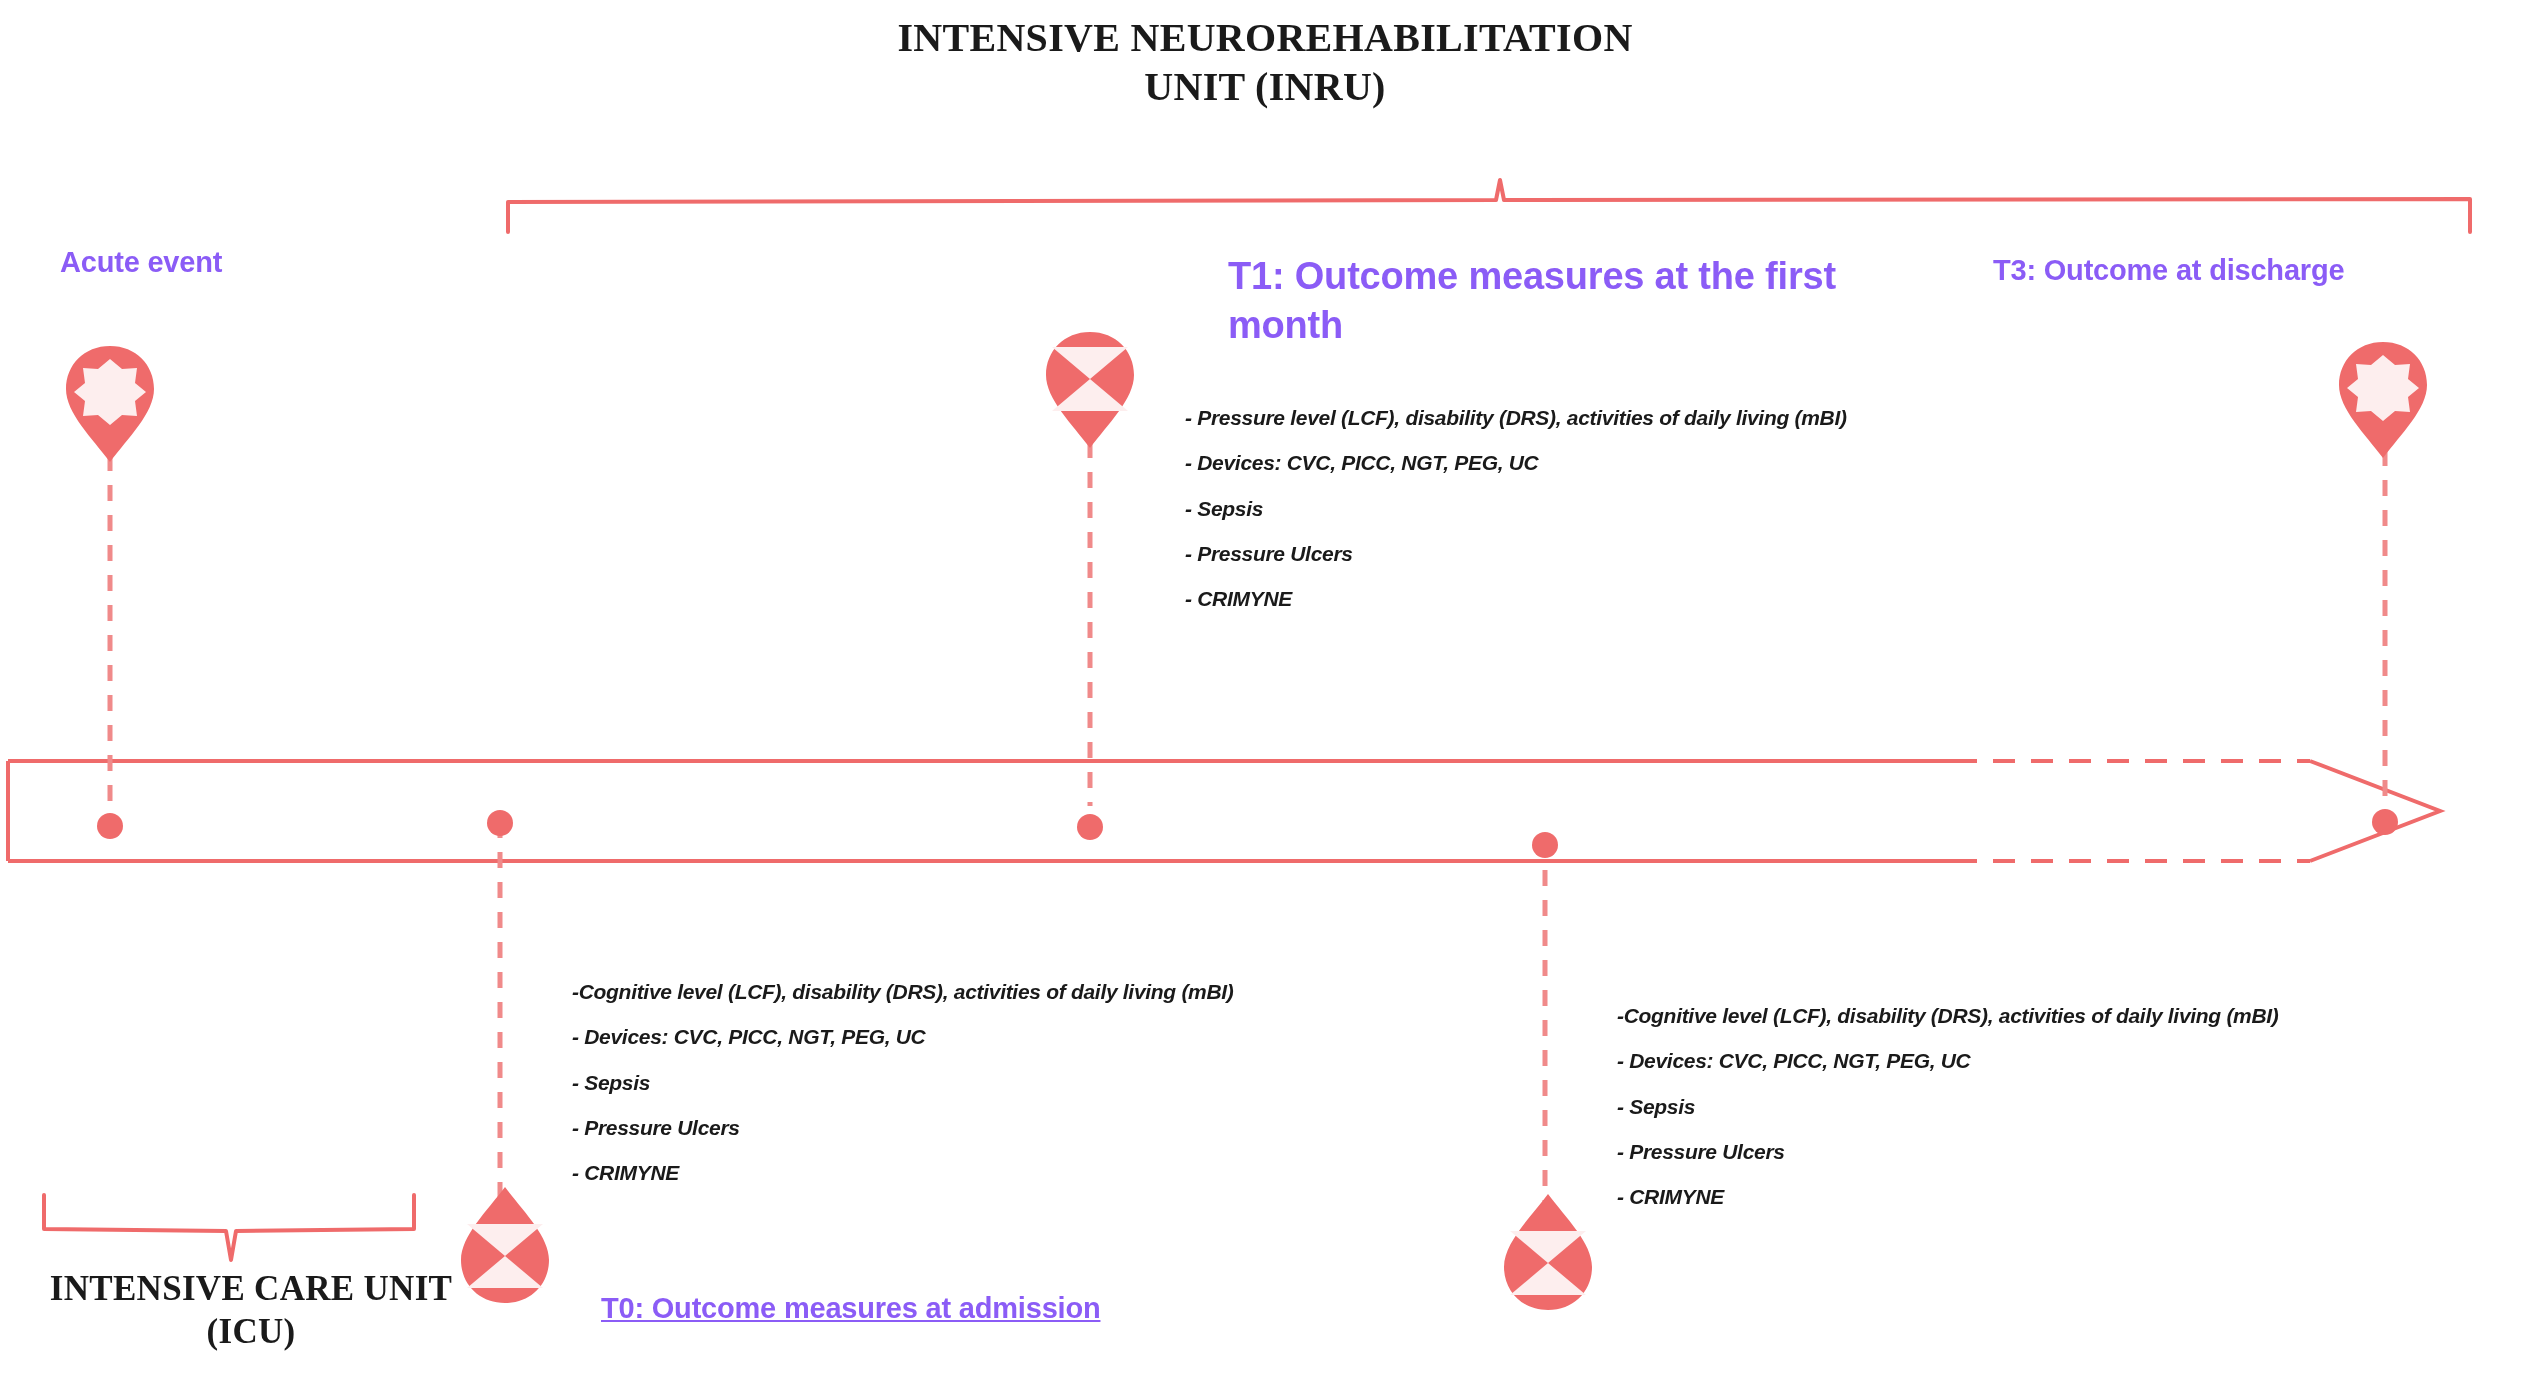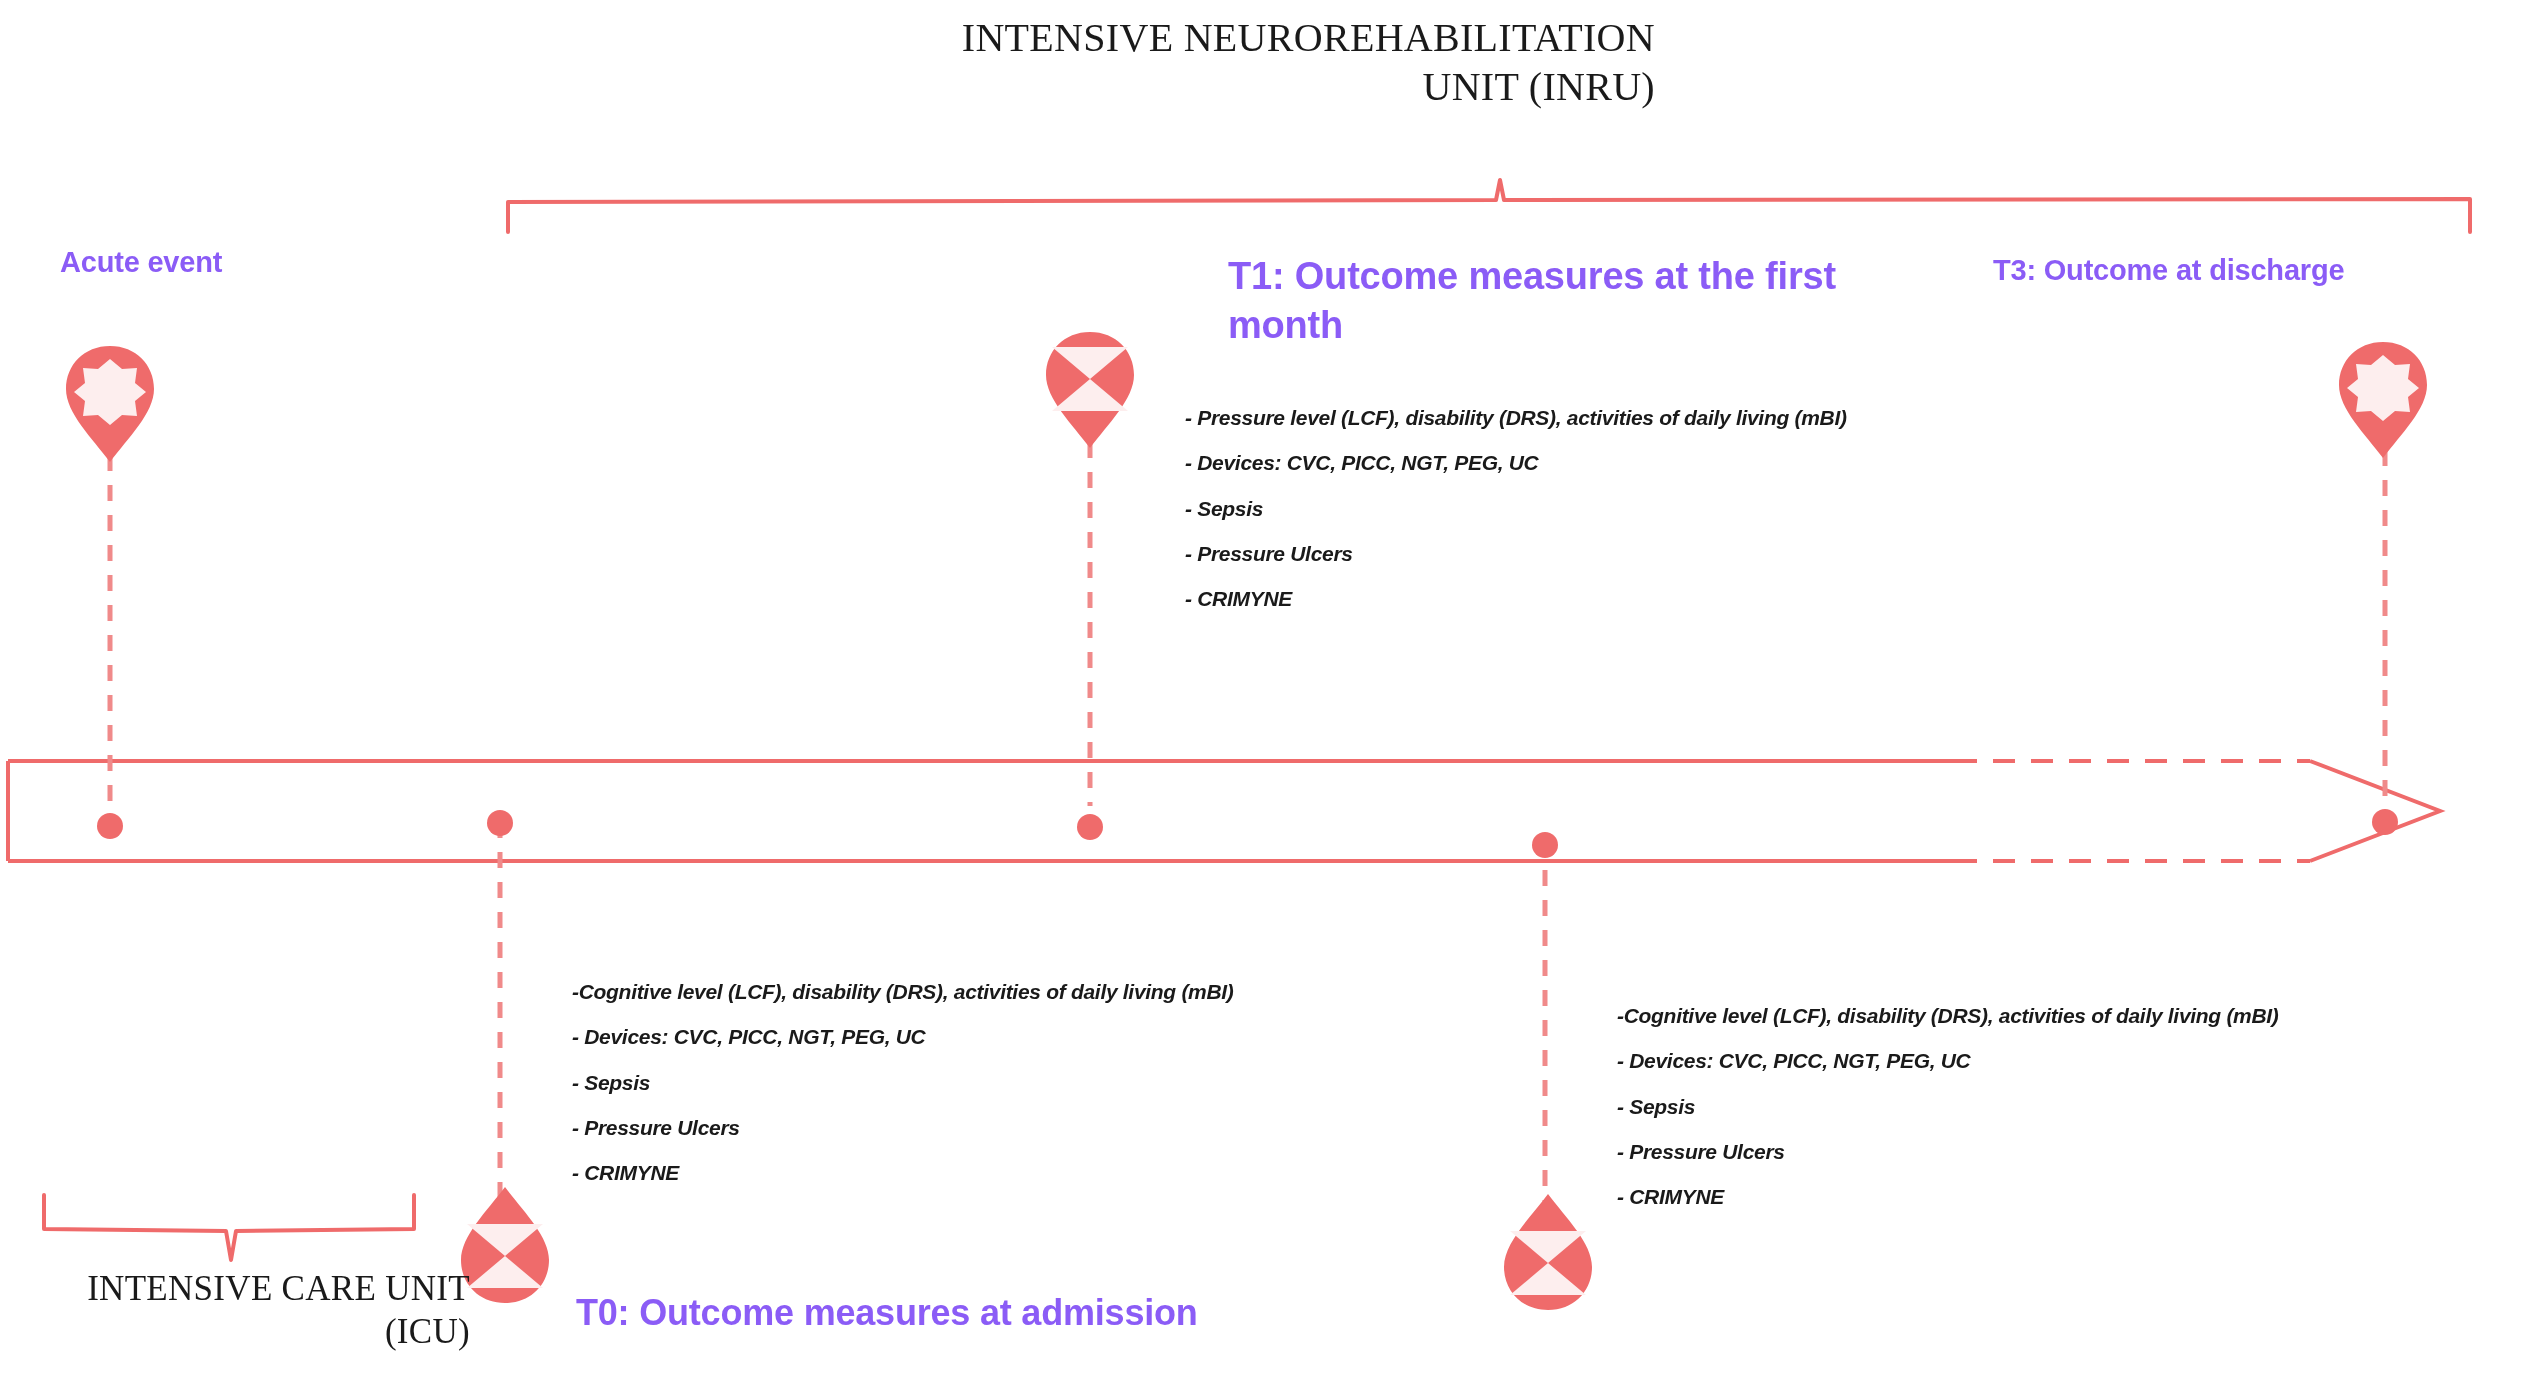--- a/index.html
+++ b/index.html
@@ -21,23 +21,23 @@
     left: 0; top: 0;
     width: 2526px;
     height: 1387px;
     pointer-events: none;
   }
 
   
   .serif-title {
     position: absolute;
     font-family: "Liberation Serif", serif;
-    font-weight: 400;
+    font-weight: 700;
     color: #1a1a1a;
-    text-align: right;
+    text-align: center;
     line-height: 1.22;
     letter-spacing: .3px;
   }
   .bold-head {
     position: absolute;
     font-family: "Liberation Sans", sans-serif;
     font-weight: bold;
     color: #8b5cf6;
     line-height: 1.28;
     letter-spacing: -0.2px;
@@ -55,21 +55,21 @@
   .detail-list .li { margin-bottom: 18px; }
   .detail-list .li:last-child { margin-bottom: 0; }
 
   
   #inru-title { left: 875px; top: 14px; width: 780px; font-size: 40px; }
   #icu-title  { left: 0px;   top: 1268px; width: 470px; font-size: 35px; padding-left: 32px; }
 
   #acute-event-label { left: 60px;   top: 244px; font-size: 29px; }
   #t1-label          { left: 1228px; top: 252px; width: 680px; font-size: 38px; }
   #t3-label          { left: 1993px; top: 252px; width: 640px; font-size: 29px; }
-  #t0-label          { left: 576px;  top: 1290px; width: 760px; font-size: 36px; }
+  #t0-label          { left: 601px;  top: 1290px; width: 760px; font-size: 29px; text-decoration: underline; }
   #t2-label          { left: 1625px; top: 1277px; width: 600px; font-size: 29px; }
 
   #t1-details { left: 1185px; top: 404px;  width: 680px; }
   #t0-details { left: 572px;  top: 978px;  width: 680px; }
   #t2-details { left: 1617px; top: 1002px; width: 690px; }
 
   
   .pin {
     position: absolute;
     width: 96px;

